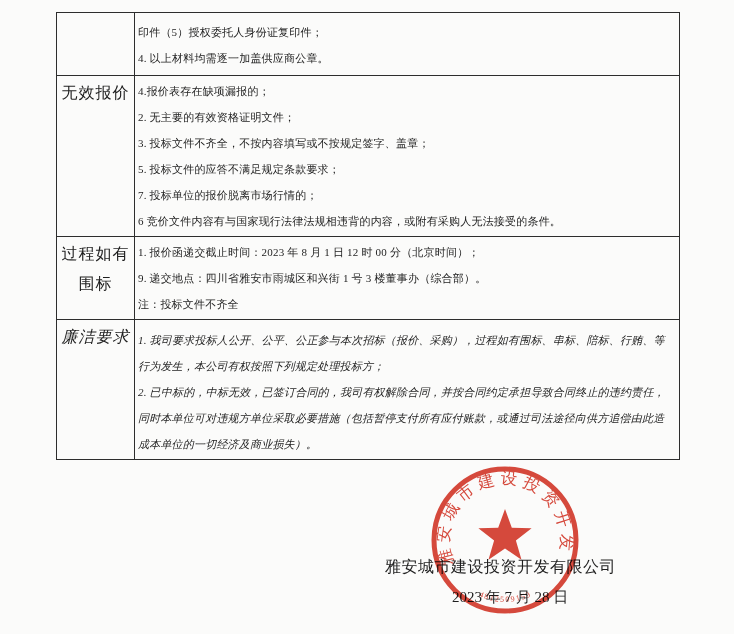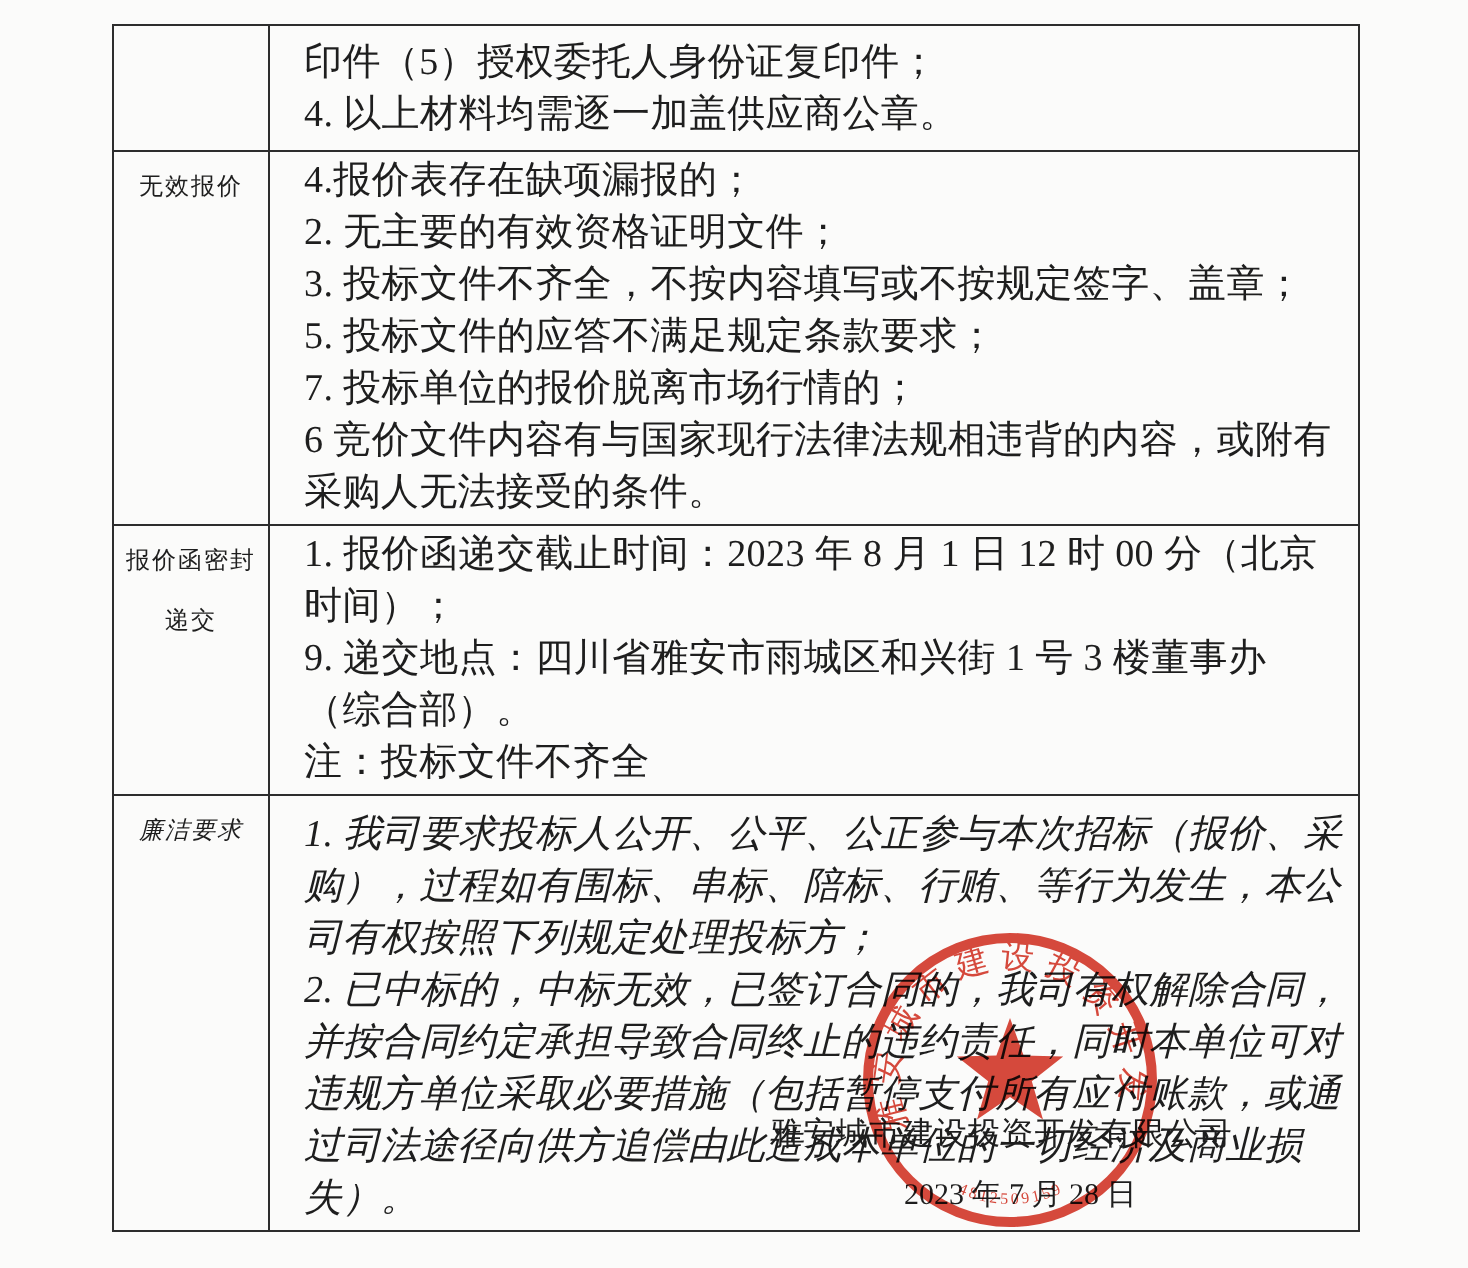--- a/index.html
+++ b/index.html
@@ -29,28 +29,28 @@
   }
   table.doc-table td {
     border: 1.5px solid #2d2d2d;
     vertical-align: top;
     overflow: hidden;
   }
   td.label-cell {
     width: 78px;
     text-align: center;
     vertical-align: middle;
-    font-size: 12px;
+    font-size: 16px;
     line-height: 30px;
     padding: 2px;
     letter-spacing: 1px;
   }
   td.content-cell {
-    padding: 2px 8px 2px 17px;
-    font-size: 19px;
+    padding: 2px 8px 2px 3px;
+    font-size: 11px;
   }
   td.content-cell p {
     margin: 0;
     line-height: 26px;
     letter-spacing: 0.2px;
   }
   tr.row-1 { height: 63px; }
   tr.row-2 { height: 156px; }
   tr.row-3 { height: 76px; }
   tr.row-4 { height: 26px; }
@@ -105,21 +105,21 @@
         <td class="content-cell">
           <p>4.报价表存在缺项漏报的；</p>
           <p>2. 无主要的有效资格证明文件；</p>
           <p>3. 投标文件不齐全，不按内容填写或不按规定签字、盖章；</p>
           <p>5. 投标文件的应答不满足规定条款要求；</p>
           <p>7. 投标单位的报价脱离市场行情的；</p>
           <p>6 竞价文件内容有与国家现行法律法规相违背的内容，或附有采购人无法接受的条件。</p>
         </td>
       </tr>
       <tr class="row-3">
-        <td class="label-cell">报价函密封递交</td>
+        <td class="label-cell">过程如有围标</td>
         <td class="content-cell">
           <p>1. 报价函递交截止时间：2023 年 8 月 1 日 12 时 00 分（北京时间）；</p>
           <p>9. 递交地点：四川省雅安市雨城区和兴街 1 号 3 楼董事办（综合部）。</p>
           <p>注：投标文件不齐全</p>
         </td>
       </tr>
       <tr class="row-5">
         <td class="label-cell">廉洁要求</td>
         <td class="content-cell">
           <p>1. 我司要求投标人公开、公平、公正参与本次招标（报价、采购），过程如有围标、串标、陪标、行贿、等行为发生，本公司有权按照下列规定处理投标方；</p>

